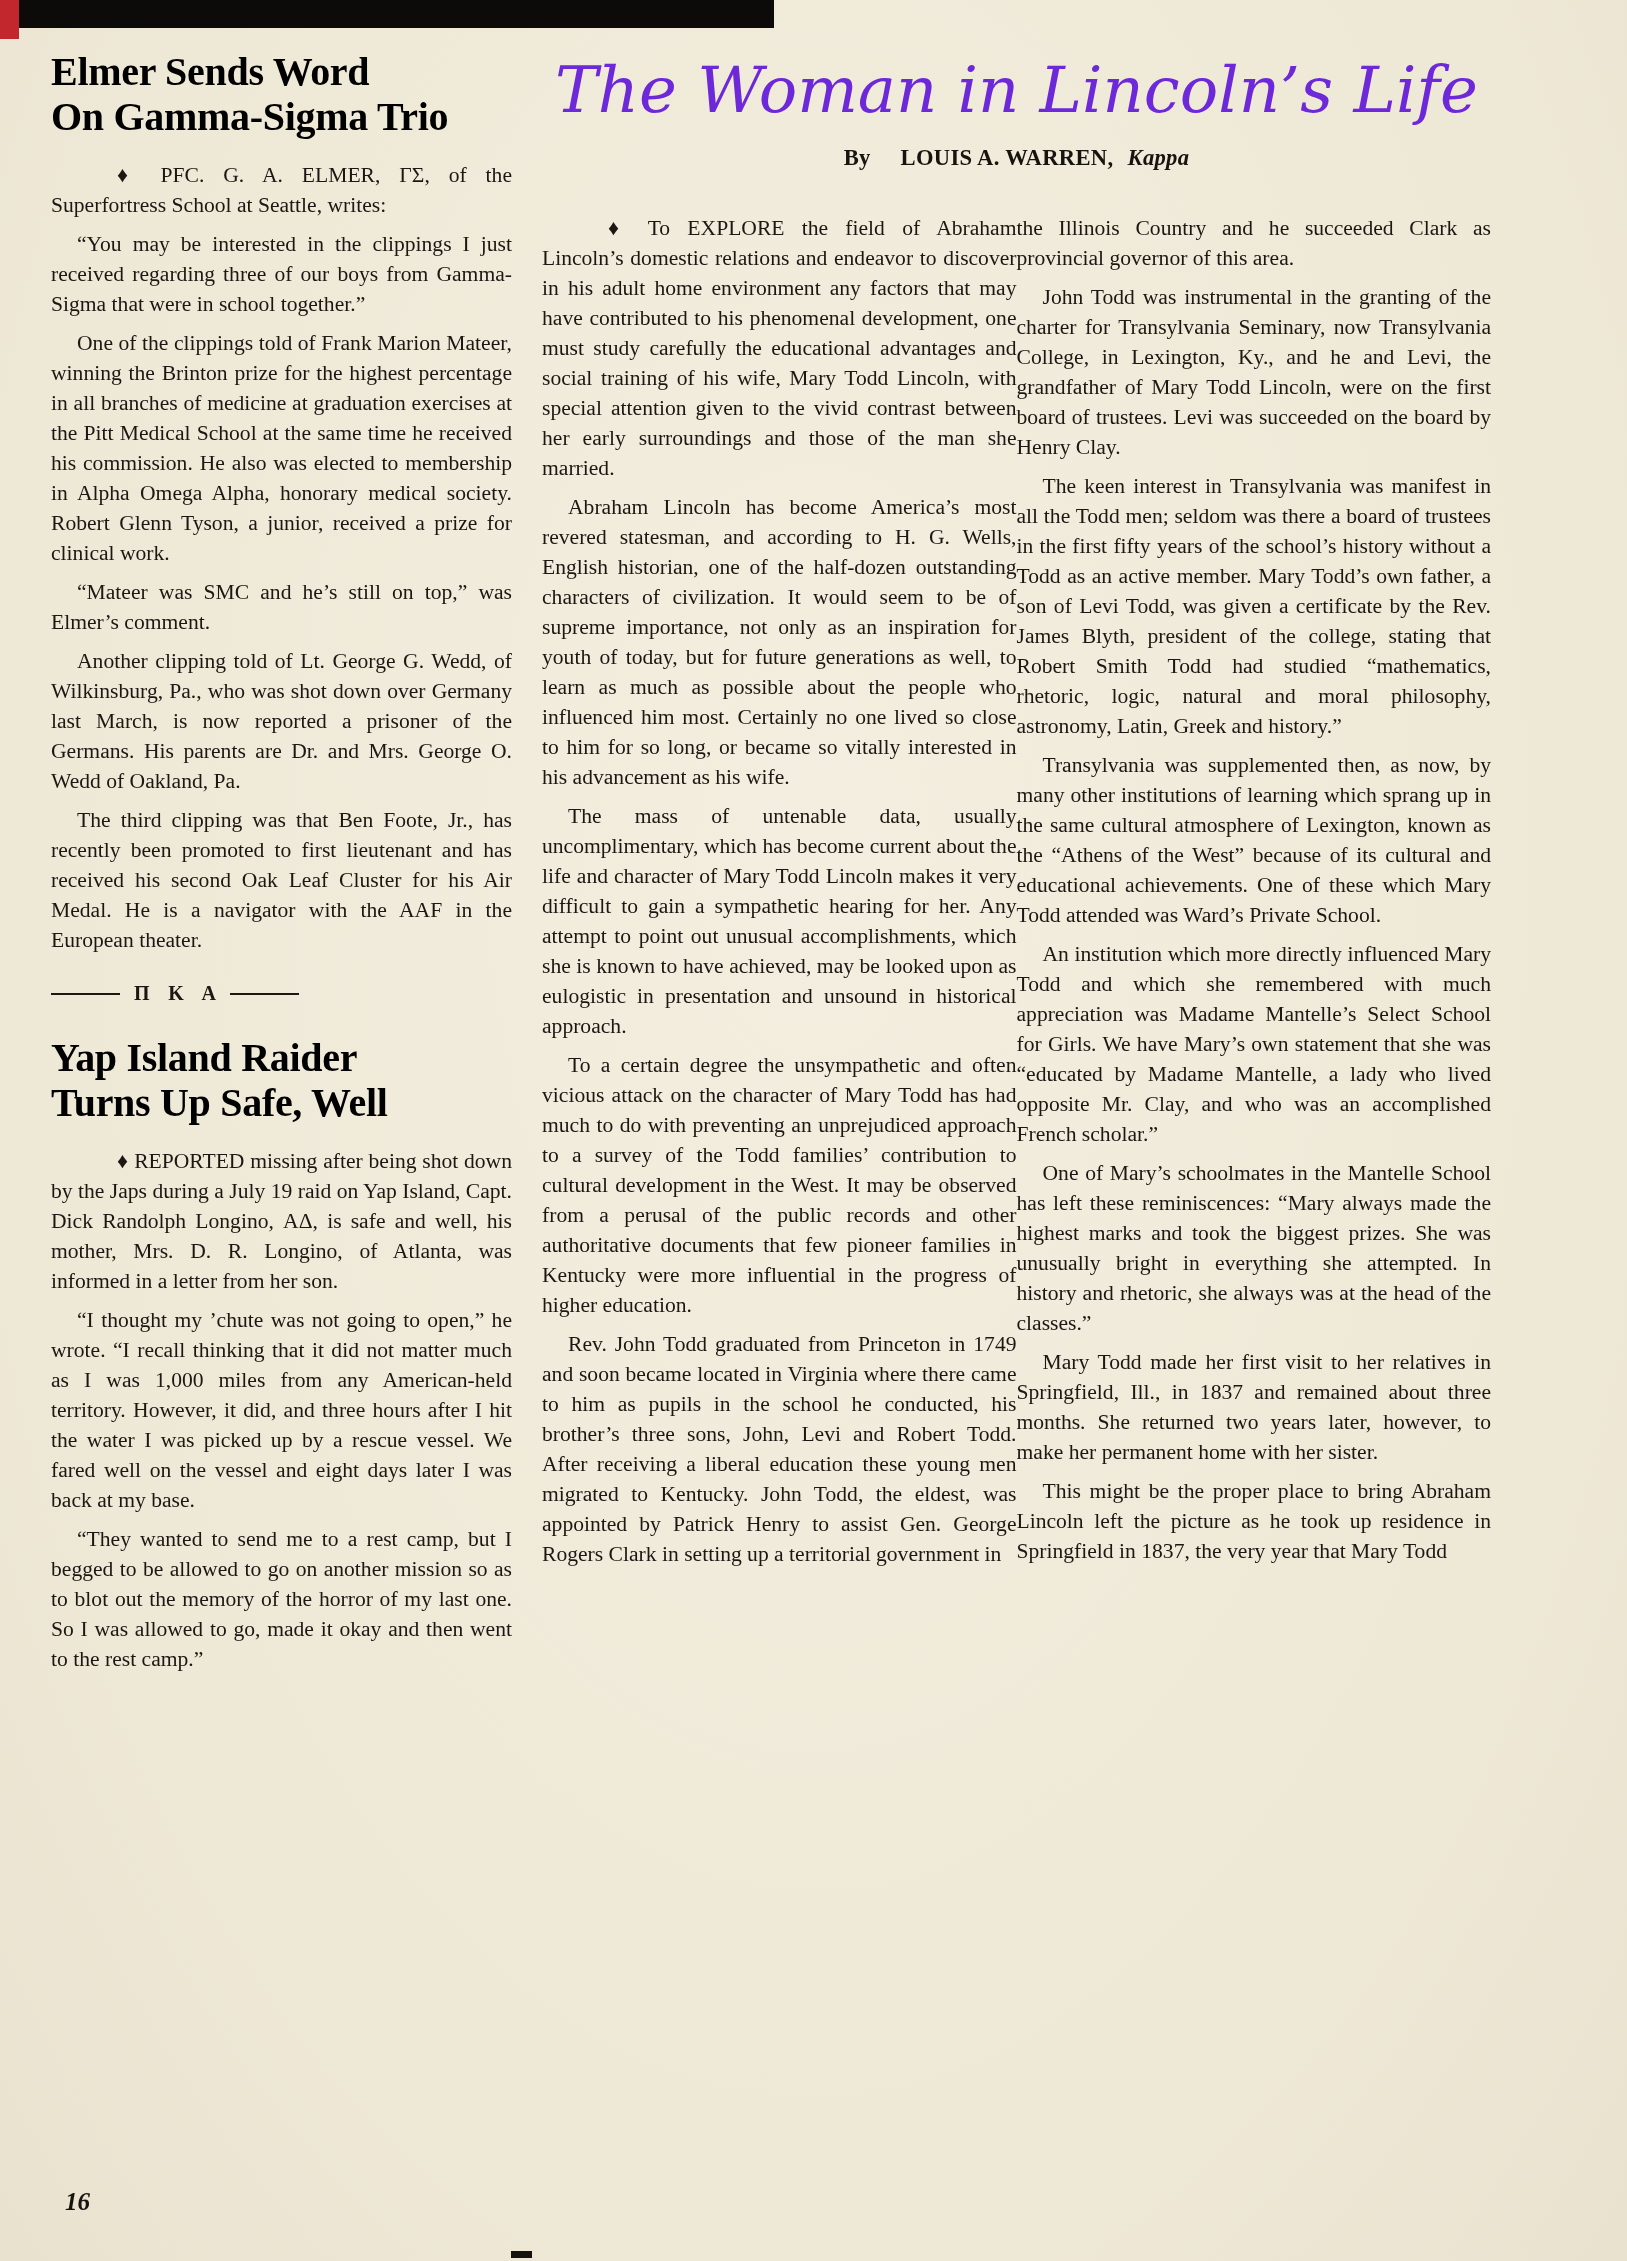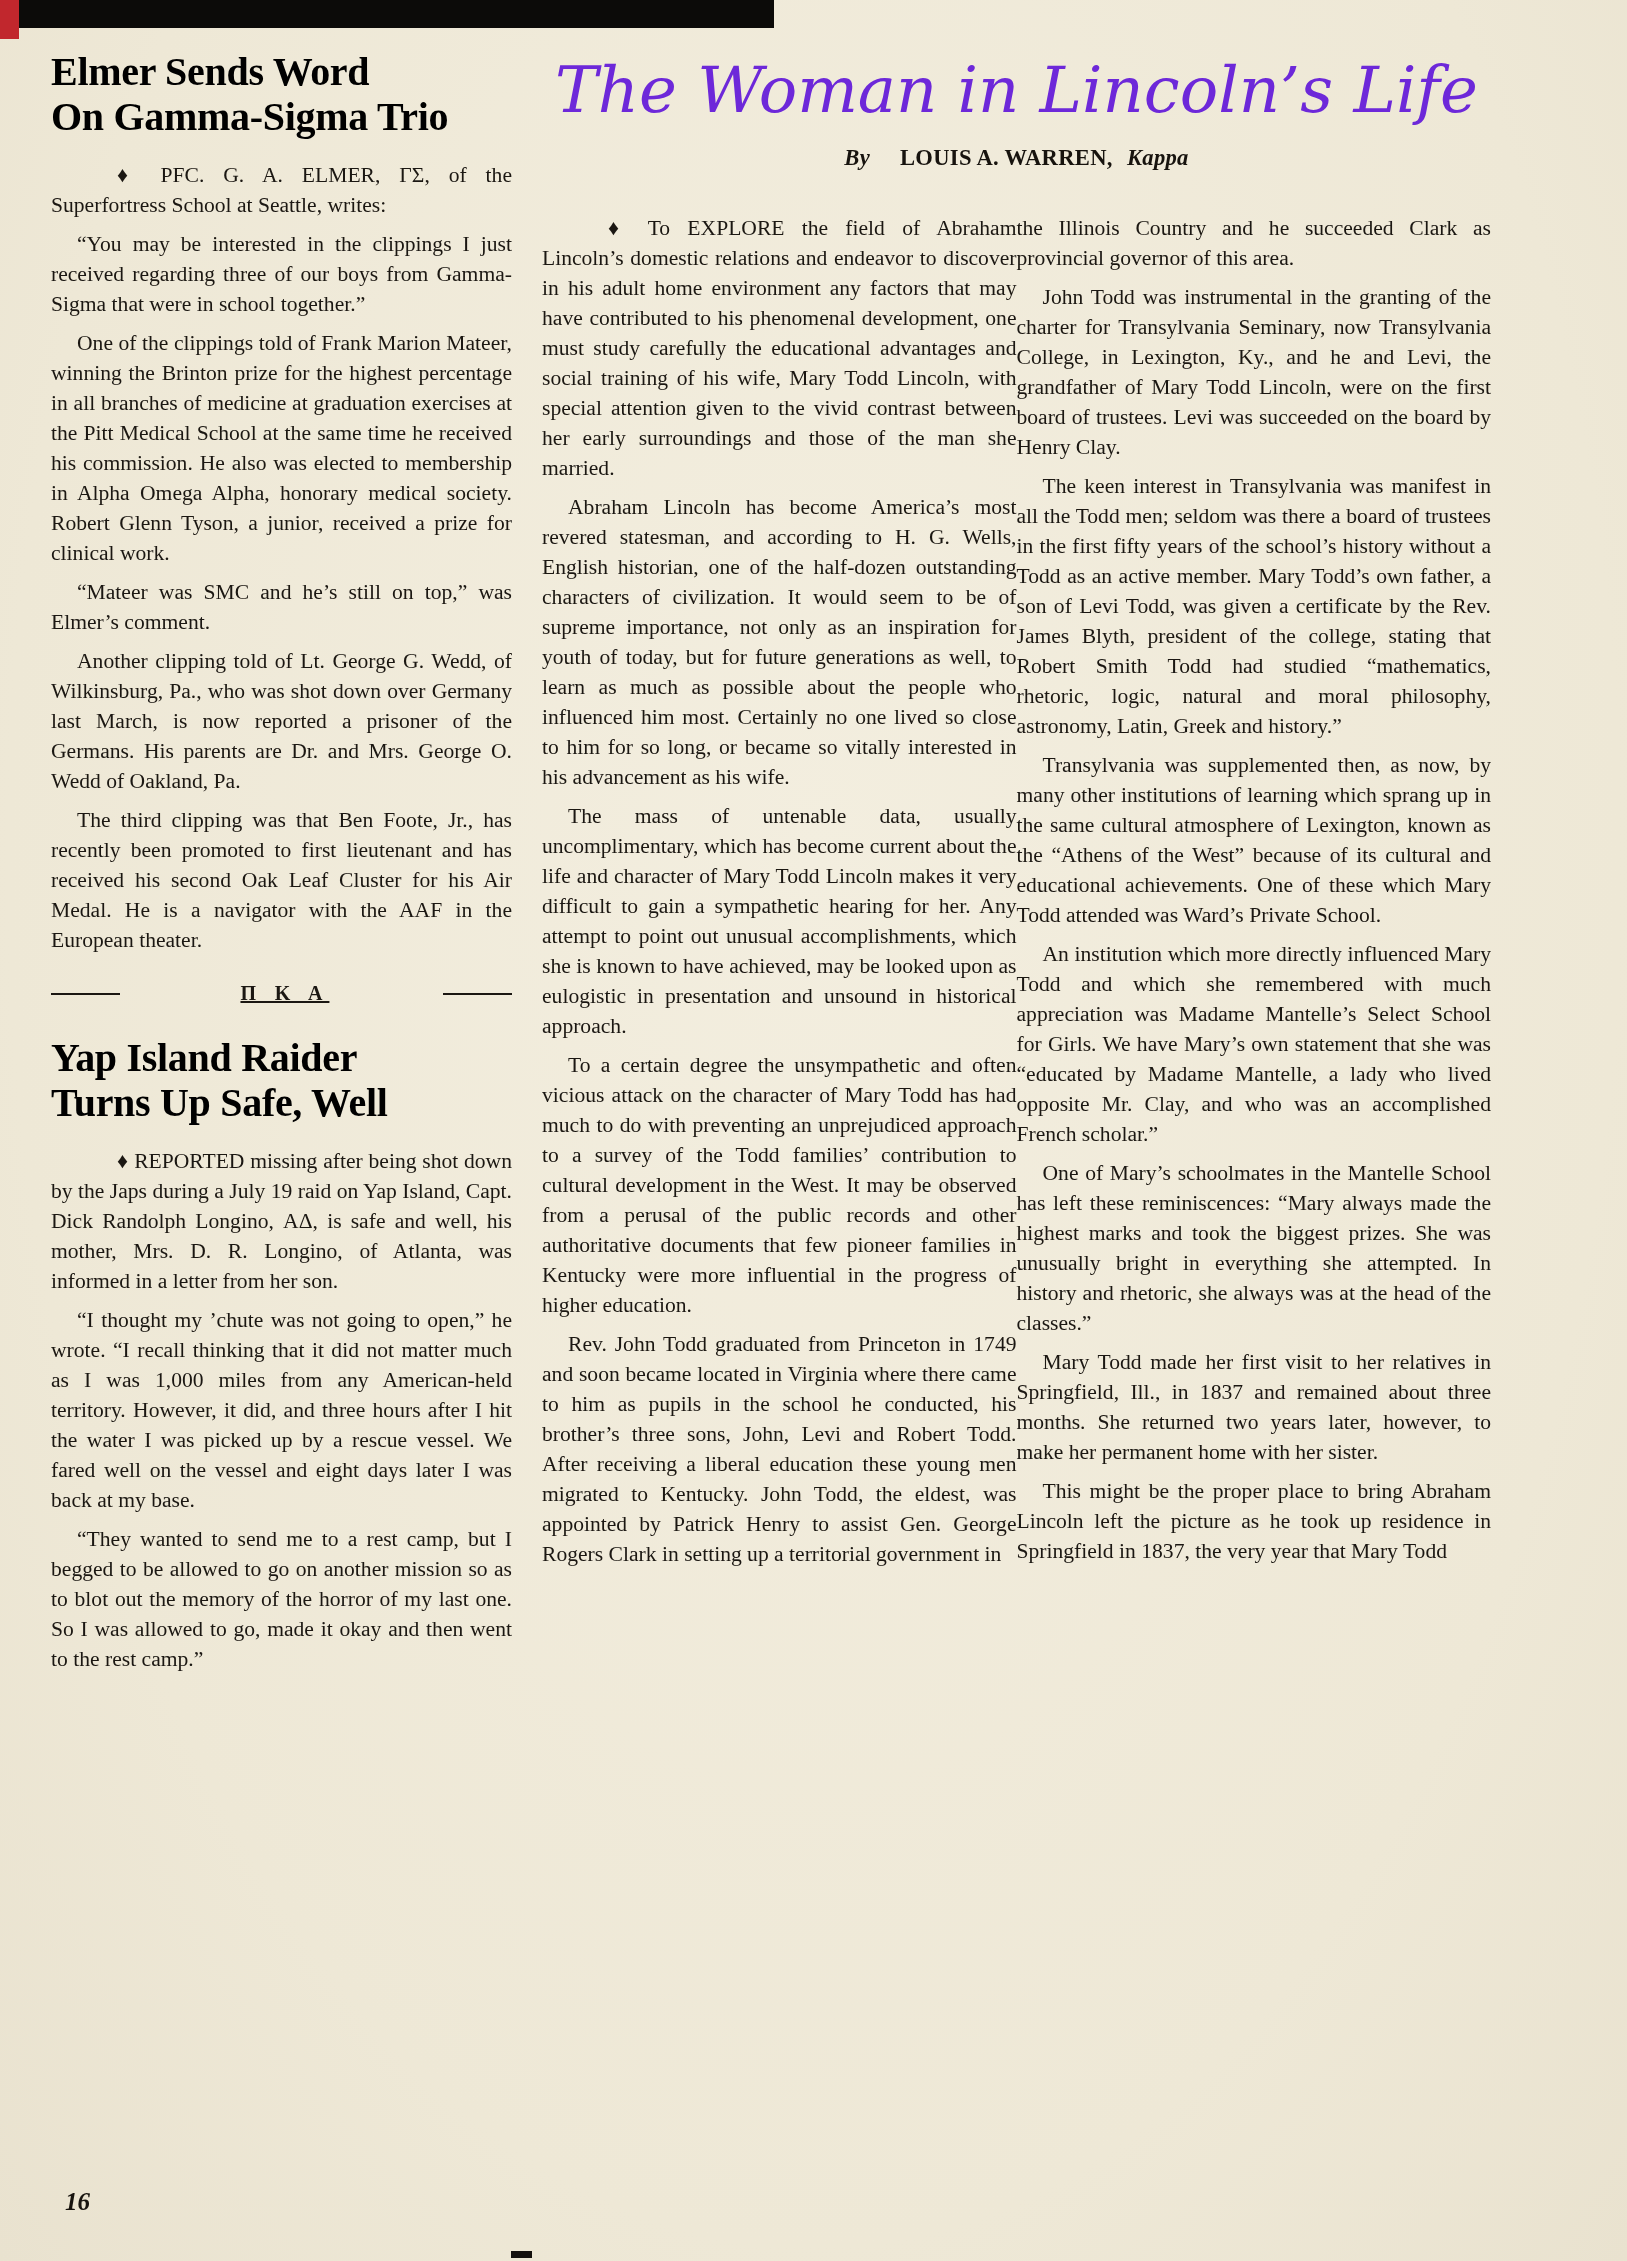--- a/index.html
+++ b/index.html
@@ -34,42 +34,42 @@
   p.body-par, p.lead-par {
     font-size:21.6px; line-height:30px;
     text-align:justify;
     hyphens:auto; -webkit-hyphens:auto;
     margin:0 0 9px 0;
   }
   p.body-par { text-indent:26px; }
   p.lead-par { text-indent:66px; }
 
   .pka-divider {
-    display:flex; align-items:center; justify-content:space-between;
-    gap:22px; margin:27.4px 0 30px 0;text-decoration:underline;
+    display:flex; align-items:center; justify-content:flex-start;
+    gap:7px; margin:27.4px 0 30px 0;
   }
   .pka-divider .rule { width:69px; height:2.1px; background:#1b1712; }
   .pka-divider .pka {
     font-weight:700; font-size:20px; letter-spacing:6.9px; text-indent:6.9px;
   }
 
   .feature-title {
     font-family:"DejaVu Serif", serif;
     font-style:italic; font-weight:500;
     font-size:64px; line-height:1.05;
     text-align:center; white-space:nowrap;
     color:#6d28d9;
     margin:12.3px 0 0 0;
   }
   .byline {
     text-align:center; margin-top:20.6px;
     font-weight:700; font-size:22.6px; letter-spacing:0.3px; color:#17130e;
   }
   .byline span { display:inline-block; }
-  .byline .by-prefix { margin-right:24px;font-style:italic; }
+  .byline .by-prefix { margin-right:24px; }
   .byline .by-author { margin-right:8.2px; }
   .byline .by-chapter { font-style:italic; }
 
   .feature-columns { display:flex; margin-top:42px; }
   .fcol { flex:1; min-width:0; }
 
   .page-number {
     position:absolute; left:65px; bottom:45px;
     font-style:italic; font-weight:700; font-size:25px; color:#17130e;
   }

